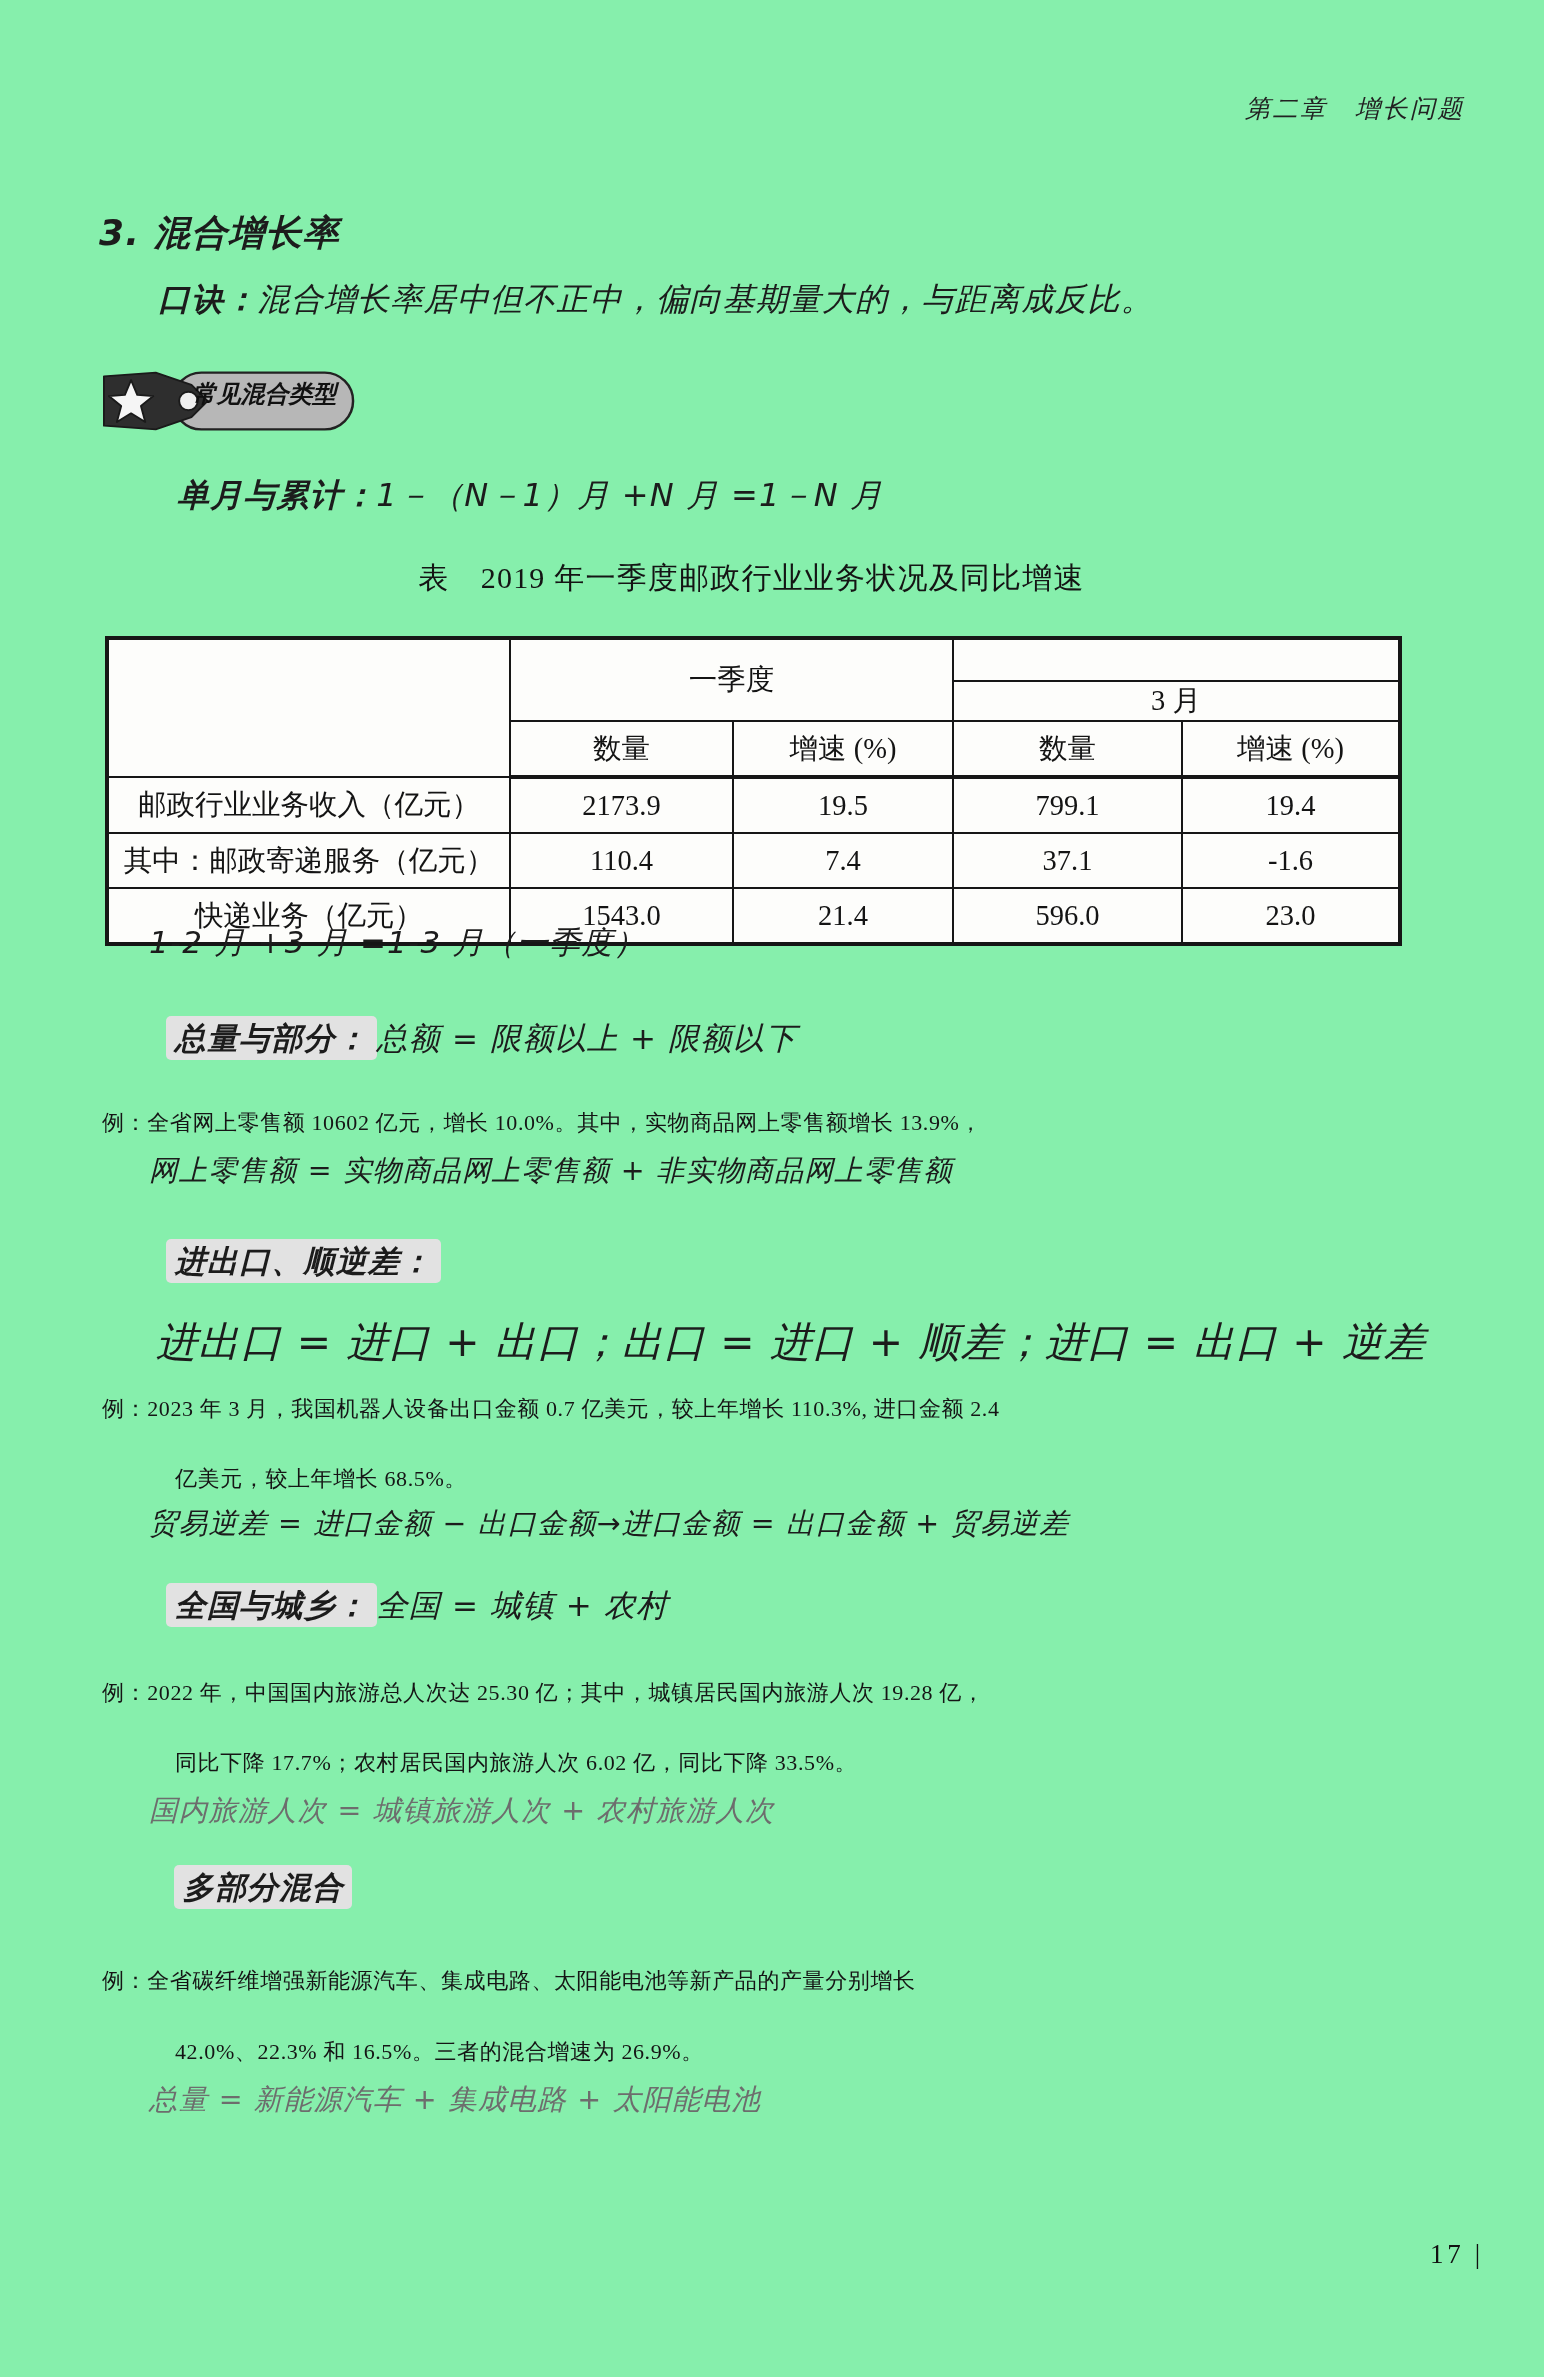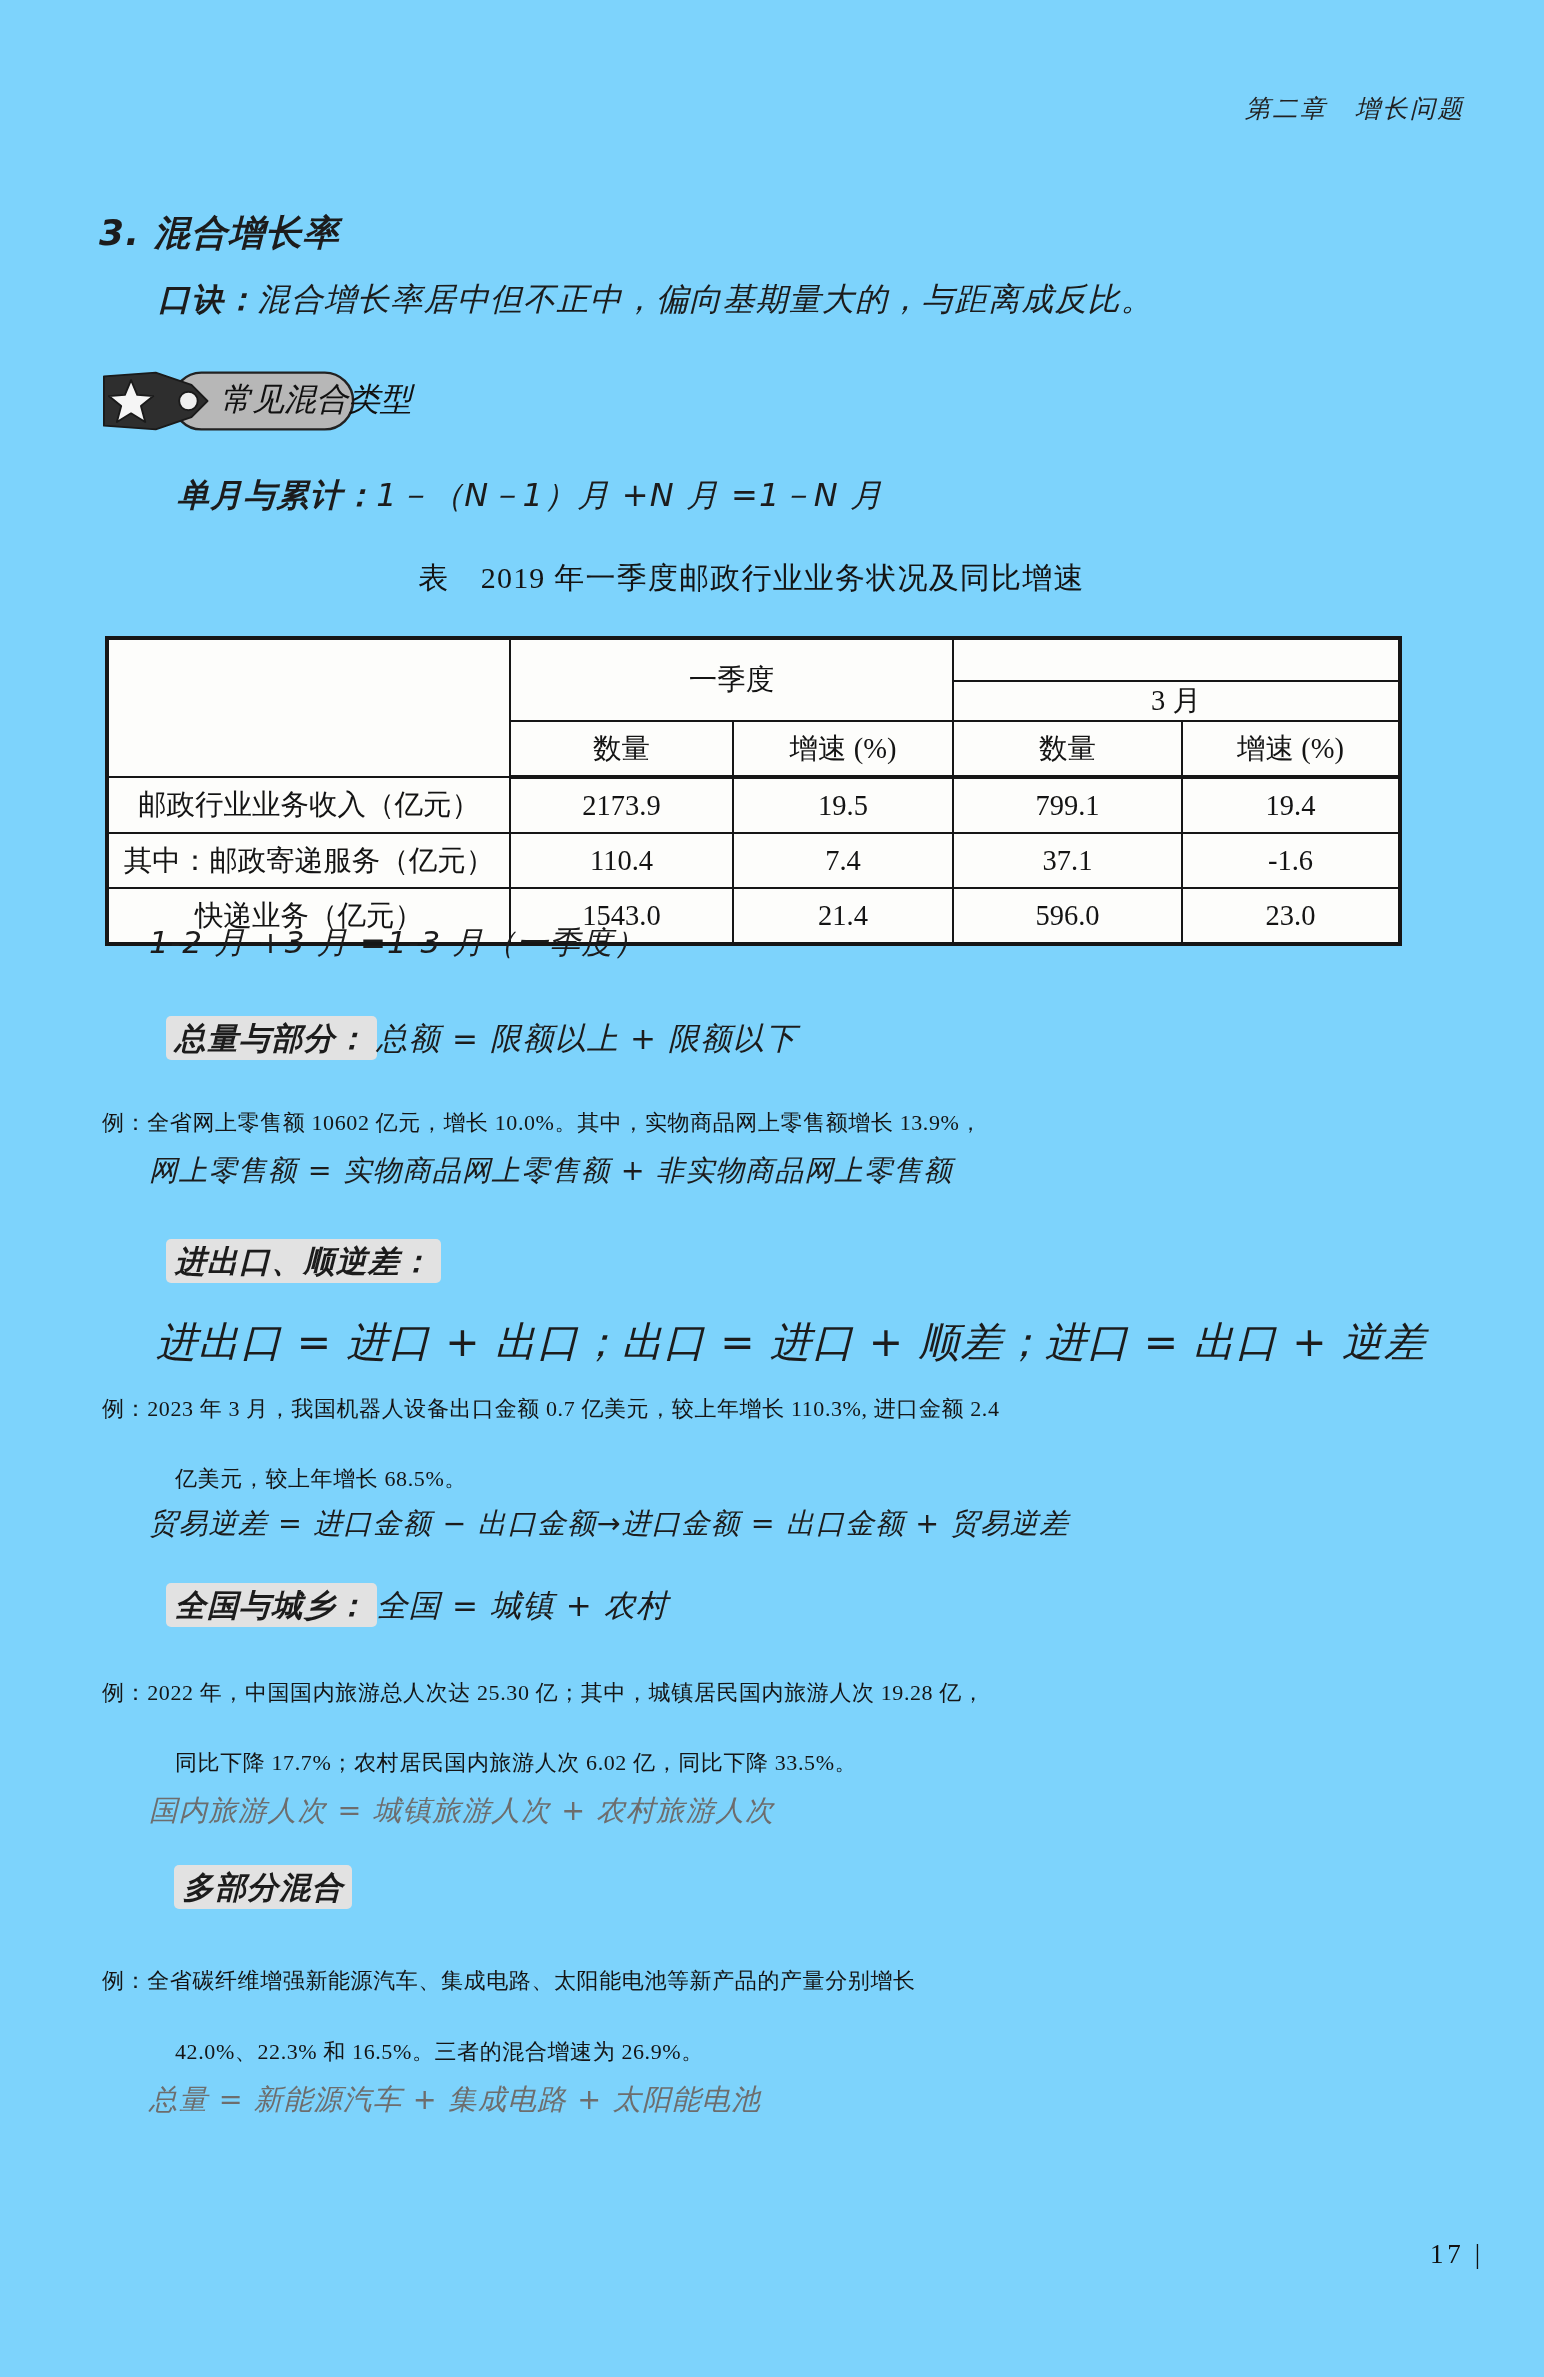--- a/index.html
+++ b/index.html
@@ -1,36 +1,36 @@
 <!DOCTYPE html>
 <html style="font-size:10px"><head>
 <meta charset="utf-8">
 <style>
   html,body{margin:0;padding:0;background:#dcdcdc;}
   .page{
     position:relative;
     width:1544px;height:2377px;
-    background:#7dd3fc;
+    background:#86efac;
     font-family:"Liberation Serif", serif;
     color:#141414;
     overflow:hidden;
   }
   .abs{position:absolute;white-space:nowrap;}
   
   .print{font-family:"Liberation Serif", serif;font-size:22px;color:#151515;letter-spacing:0.6px;margin-top:26px;}
   
   .hand{font-family:"DejaVu Sans", sans-serif;font-style:italic;color:#1c1c1c;letter-spacing:1.2px;}
   .hand-light{color:#6d6d6d;}
   .hl{background:#e2e2e2;border-radius:5px;padding:3.7px 8.7px;}
   
   .chapter{font-size:25px;font-family:"DejaVu Sans", sans-serif;font-style:italic;color:#222;letter-spacing:2.5px;}
   
   .sec-title{font-size:36px;font-weight:bold;}
   
-  .badge-text{font-size:32px;font-weight:normal;font-style:italic;color:#111;margin-left:40px;}
+  .badge-text{font-size:24px;font-weight:bold;font-style:italic;color:#111;}
   
   table.data{border-collapse:collapse;table-layout:fixed;width:1293px;background:#fdfdfb;}
   table.data, table.data td{border:2.5px solid #161616;}
   table.data{border-width:4.3px;}
   table.data td{
     font-size:28.5px;text-align:center;vertical-align:middle;
     padding:0 3.7px;overflow:hidden;
   }
   td.strip{border-bottom-width:3.7px;height:40px;}
   td.subhead{height:53px;}

